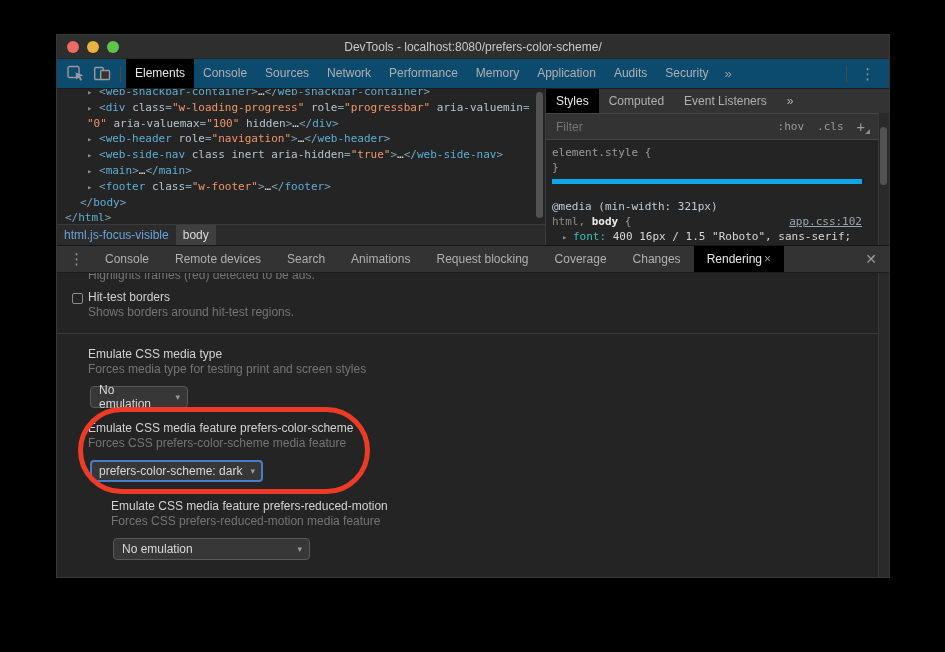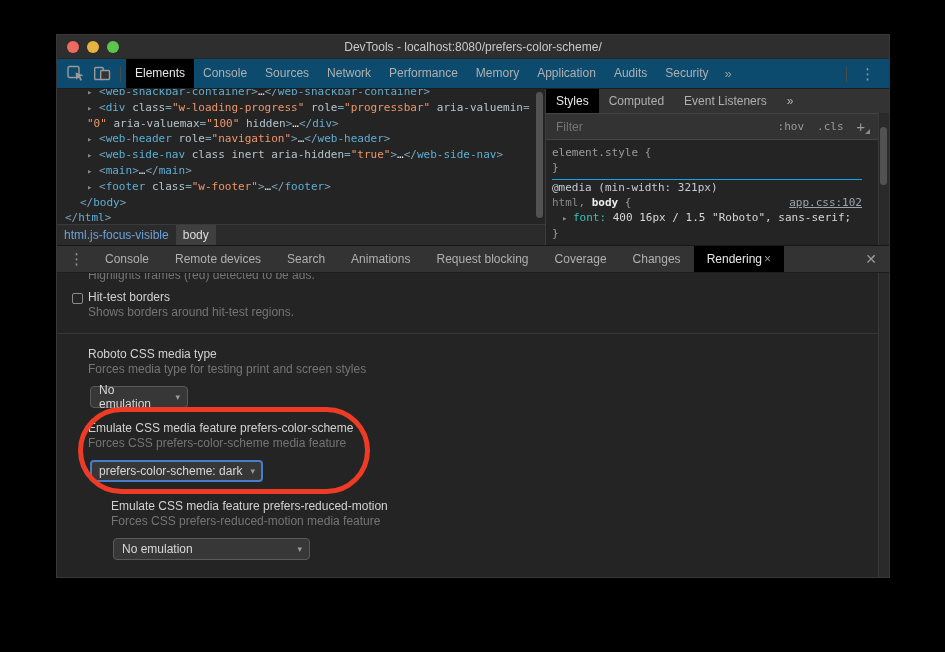--- a/index.html
+++ b/index.html
@@ -57,21 +57,21 @@
   .filter-input{ flex:1; min-width:20px; background:transparent; border:none; outline:none;
     color:#cccccc; font-size:12px; font-family:"Liberation Sans", sans-serif; }
   .filter-input::placeholder{ color:#757575; }
   .filter-btn{ color:#9a9a9a; font-size:11px; font-family:"DejaVu Sans Mono", monospace; margin-left:13px; }
   .filter-btn.add{ position:relative; font-size:14px; color:#9a9a9a; padding-right:5px;}
   .filter-btn.add::after{ content:""; position:absolute; right:0; bottom:1px;
     border-left:5px solid transparent; border-bottom:5px solid #8a8a8a; }
   .styles-content{ flex:1; font-family:"DejaVu Sans Mono", monospace; font-size:11px; line-height:15px;
     padding:3px 16px 0 6px; margin-right:11px; color:#d8d8d8; }
   .css-rule{ padding:2px 0 4px; }
-  .css-rule + .css-rule{ border-top:1px solid #0ea5e9; padding-top:0;}
+  .css-rule + .css-rule{ border-top:5px solid #0ea5e9; padding-top:15px;}
   .brace{ color:#9a9a9a; }
   .sel-gray{ color:#9a9a9a; }
   .at-rule{ color:#c3cbd3; }
   .sel-dim{ color:#8a8a8a; }
   .sel-bold{ color:#ececec; font-weight:bold; }
   .src-link{ float:right; color:#9ba4ab; text-decoration:underline; }
   .prop-line{ padding-left:10px; }
   .expand-arrow{ color:#8a8a8a; font-size:9px; display:inline-block; width:11px; }
   .prop{ color:#35c4b4; }
   .val{ color:#d8d8d8; }
@@ -231,21 +231,21 @@
 
     <div class="hit-row">
       <span class="checkbox"></span>
       <div class="opt-label">Hit-test borders</div>
       <div class="opt-desc">Shows borders around hit-test regions.</div>
     </div>
 
     <div class="divider"></div>
 
     <div class="section">
-      <div class="opt-label">Roboto CSS media type</div>
+      <div class="opt-label">Emulate CSS media type</div>
       <div class="opt-desc">Forces media type for testing print and screen styles</div>
       <div class="select w1">
         <span>No emulation</span>
         <span class="chev">▾</span>
       </div>
     </div>
 
     <div class="section">
       <div class="opt-label">Emulate CSS media feature prefers-color-scheme</div>
       <div class="opt-desc">Forces CSS prefers-color-scheme media feature</div>

